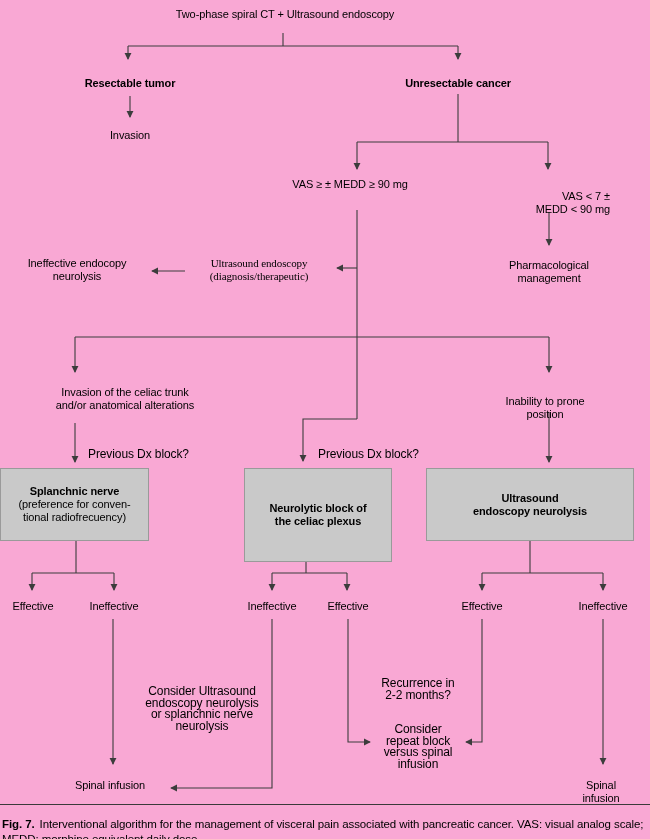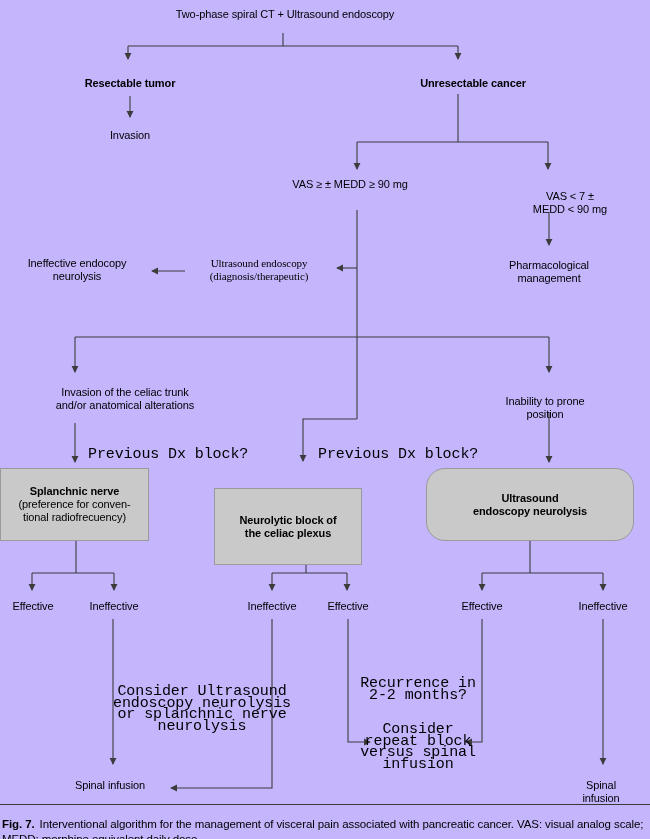--- a/index.html
+++ b/index.html
@@ -2,32 +2,32 @@
 <html style="--box-fill: #c9c9c9; --box-border: #9a9a9a; --line: #3c3c3c;"><head>
 <meta charset="utf-8">
 <style>
   :root{
     --box-fill:#c9c9c9;
     --box-border:#9a9a9a;
     --line:#3c3c3c;
   }
   html,body{margin:0;padding:0;background:#fff;}
   #canvas{
-    position:relative;width:650px;height:839px;background:#c4b5fd;
+    position:relative;width:650px;height:839px;background:#f9a8d4;
     font-family:"Liberation Sans", sans-serif;color:#000;overflow:hidden;
   }
   .connectors{position:absolute;left:0;top:0;}
   .connectors path{stroke:var(--line);fill:none;stroke-width:1.1;}
   .connectors marker path{fill:var(--line);stroke:none;}
   .n{
     position:absolute;transform:translateX(-50%);text-align:center;
     white-space:pre-line;font-size:11px;line-height:13px;letter-spacing:-0.1px;
   }
   .b{font-weight:bold;}
-  .sm{font-size:15px;line-height:11.5px;font-family:Liberation Mono, monospace;}
+  .sm{font-size:12px;line-height:11.5px;}
   .la{transform:none;text-align:left;}
   .gbox{
     position:absolute;background:var(--box-fill);border:1px solid var(--box-border);
     display:flex;flex-direction:column;justify-content:center;align-items:center;
     text-align:center;font-size:11px;line-height:13px;letter-spacing:-0.1px;
     white-space:pre-line;box-sizing:border-box;
   }
   #caption{
     position:absolute;left:0;top:804px;width:650px;box-sizing:border-box;
     border-top:1.5px solid #3a3a3a;padding:12px 3px 0 2px;
@@ -91,47 +91,47 @@
 
     <path d="M113,619 V764" marker-end="url(#ah)"></path>
     <path d="M272,619 V788 H171" marker-end="url(#ah)"></path>
     <path d="M348,619 V742 H370" marker-end="url(#ah)"></path>
     <path d="M482,619 V742 H466" marker-end="url(#ah)"></path>
     <path d="M603,619 V764" marker-end="url(#ah)"></path>
   </svg>
 
   <div class="n" style="left:285px;top:8px;">Two-phase spiral CT + Ultrasound endoscopy</div>
   <div class="n b" style="left:130px;top:77px;">Resectable tumor</div>
-  <div class="n b" style="left:458px;top:77px;margin-left:15px;">Unresectable cancer</div>
+  <div class="n b" style="left:458px;top:77px;">Unresectable cancer</div>
   <div class="n" style="left:130px;top:129px;">Invasion</div>
   <div class="n" style="left:350px;top:178px;">VAS ≥ ± MEDD ≥ 90 mg</div>
-  <div class="n" style="left:570px;top:190px;">VAS &lt; 7 ± MEDD &lt; 90 mg</div>
+  <div class="n" style="left:570px;top:190px;text-align:right;">VAS &lt; 7 ± MEDD &lt; 90 mg</div>
   <div class="n" style="left:77px;top:257px;">Ineffective endocopy
 neurolysis</div>
   <div class="n" style="left:259px;top:257px;font-family:Liberation Serif, serif;">Ultrasound endoscopy
 (diagnosis/therapeutic)</div>
   <div class="n" style="left:549px;top:259px;">Pharmacological
 management</div>
   <div class="n" style="left:125px;top:386px;">Invasion of the celiac trunk
 and/or anatomical alterations</div>
   <div class="n" style="left:545px;top:395px;">Inability to prone position</div>
 
   <div class="n sm la" style="left:88px;top:449px;">Previous Dx block?</div>
   <div class="n sm la" style="left:318px;top:449px;">Previous Dx block?</div>
 
   <div class="gbox" style="left:0px;top:468px;width:149px;height:73px;">
     <div class="b">Splanchnic nerve</div>
     <div>(preference for conven-
 tional radiofrecuency)</div>
   </div>
-  <div class="gbox" style="left:214px;top:468px;width:148px;height:77px;margin-top:20px;">
+  <div class="gbox" style="left:244px;top:468px;width:148px;height:94px;">
     <div class="b">Neurolytic block of
 the celiac plexus</div>
   </div>
-  <div class="gbox" style="left:426px;top:468px;width:208px;height:73px;border-radius:19px;">
+  <div class="gbox" style="left:426px;top:468px;width:208px;height:73px;">
     <div class="b">Ultrasound
 endoscopy neurolysis</div>
   </div>
 
   <div class="n" style="left:33px;top:600px;">Effective</div>
   <div class="n" style="left:114px;top:600px;">Ineffective</div>
   <div class="n" style="left:272px;top:600px;">Ineffective</div>
   <div class="n" style="left:348px;top:600px;">Effective</div>
   <div class="n" style="left:482px;top:600px;">Effective</div>
   <div class="n" style="left:603px;top:600px;">Ineffective</div>

